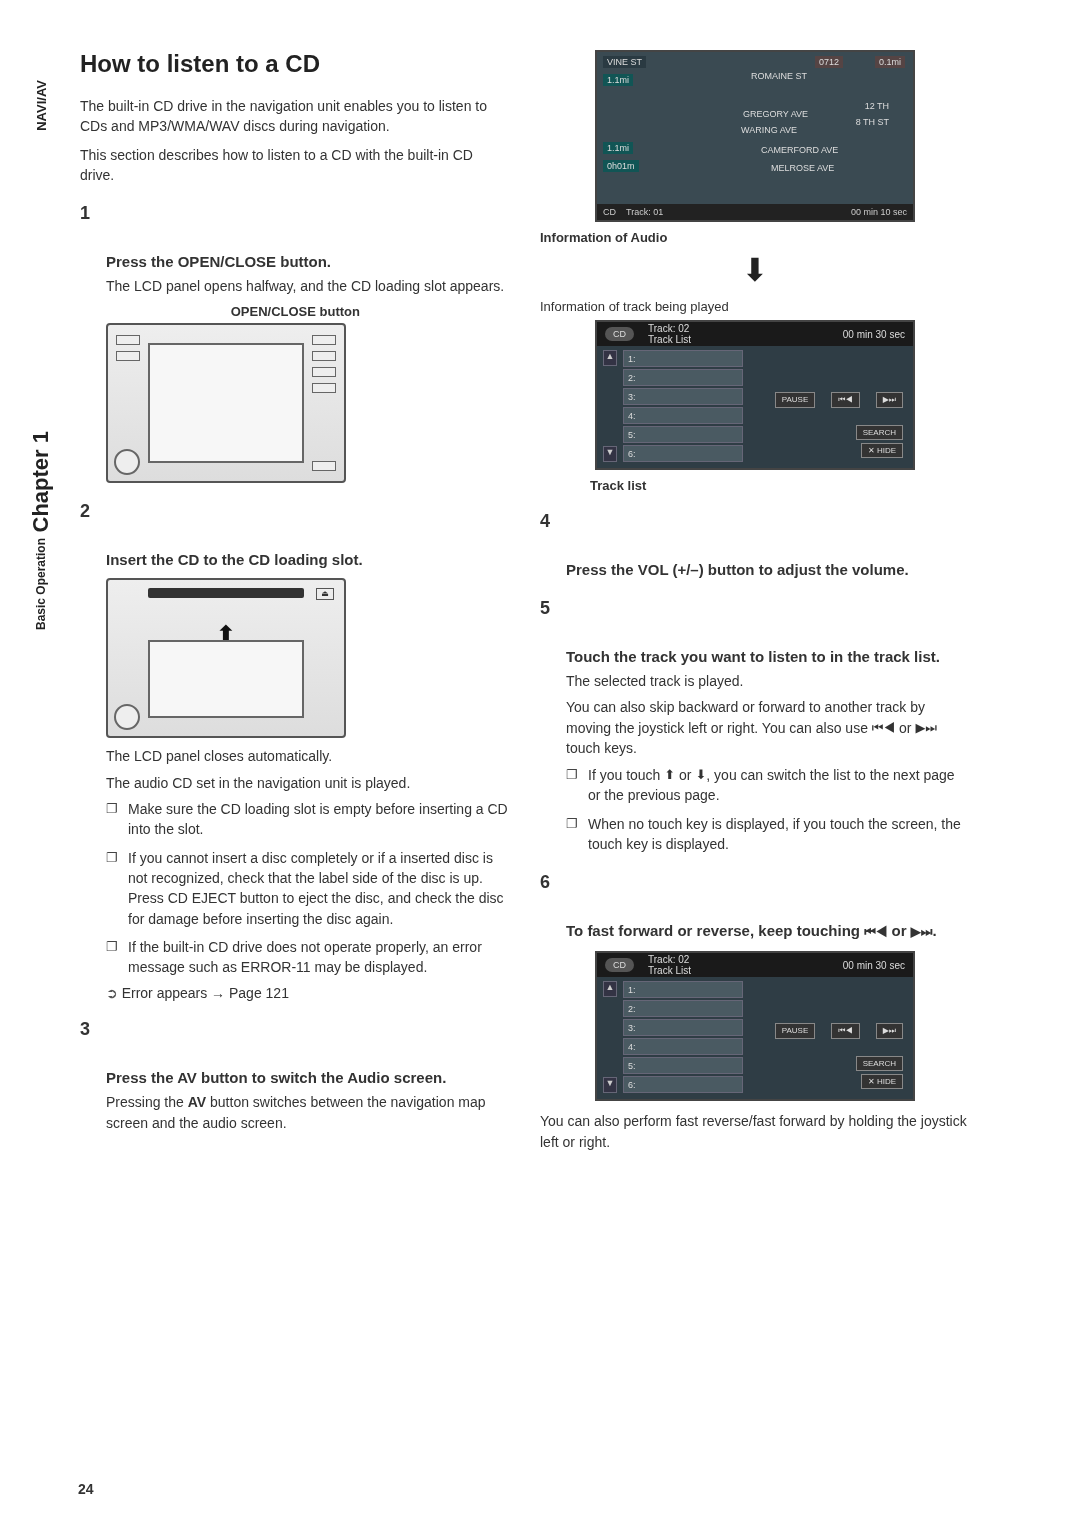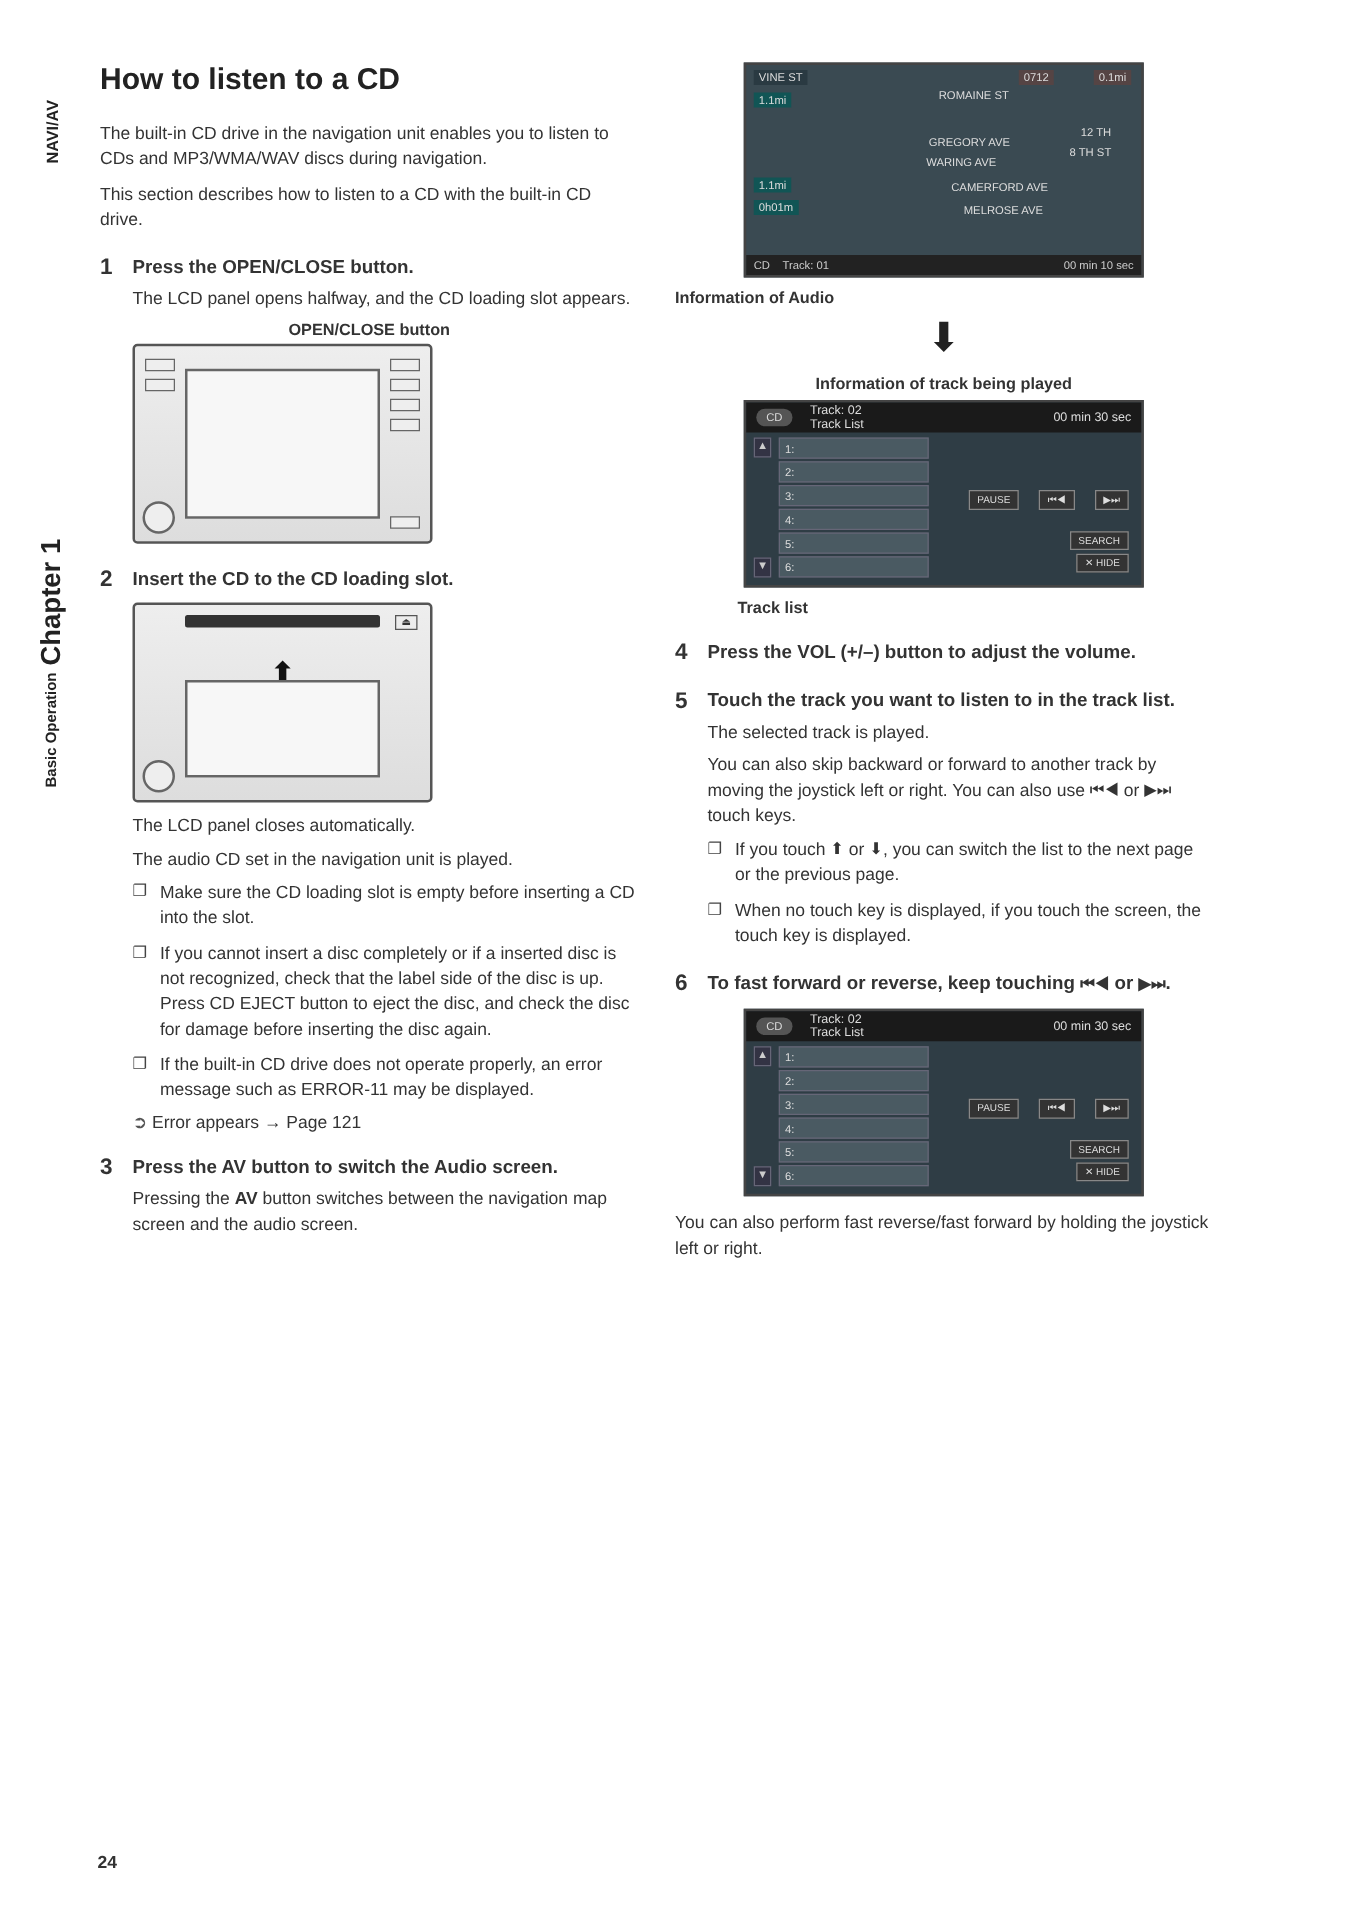--- a/index.html
+++ b/index.html
@@ -55,25 +55,25 @@
   h1 {
     font-size: 24px;
     font-weight: bold;
     margin-bottom: 18px;
     color: #222;
   }
   .intro p { margin-bottom: 8px; line-height: 1.45; }
   .step { margin-top: 18px; }
   .step-head { display: flex; align-items: flex-start; gap: 8px; }
   .step-num { font-size: 18px; font-weight: bold; width: 18px; }
-  .step-title { font-weight: bold; font-size: 15px; line-height: 1.4; }
+  .step-title { font-weight: bold; font-size: 15px; line-height: 1.4; margin-top: 48px; }
   .step-body { margin-left: 26px; margin-top: 4px; line-height: 1.45; }
   .step-body p { margin-bottom: 6px; }
   .caption { font-weight: bold; font-size: 13px; text-align: left; margin: 8px 0 4px; }
-  .caption-left { font-weight: bold; font-size: 13px; margin: 10px 0 4px; text-align: center; }
+  .caption-left { font-weight: normal; font-size: 13px; margin: 10px 0 4px; }
   .device {
     width: 240px; height: 160px;
     border: 2px solid #555; border-radius: 4px;
     background: linear-gradient(#eee,#ddd);
     margin: 4px 0 8px 26px;
     position: relative;
   }
   .device .screen {
     position:absolute; left:40px; top:18px; right:40px; bottom:18px;
     border:2px solid #666; background:#f7f7f7;

